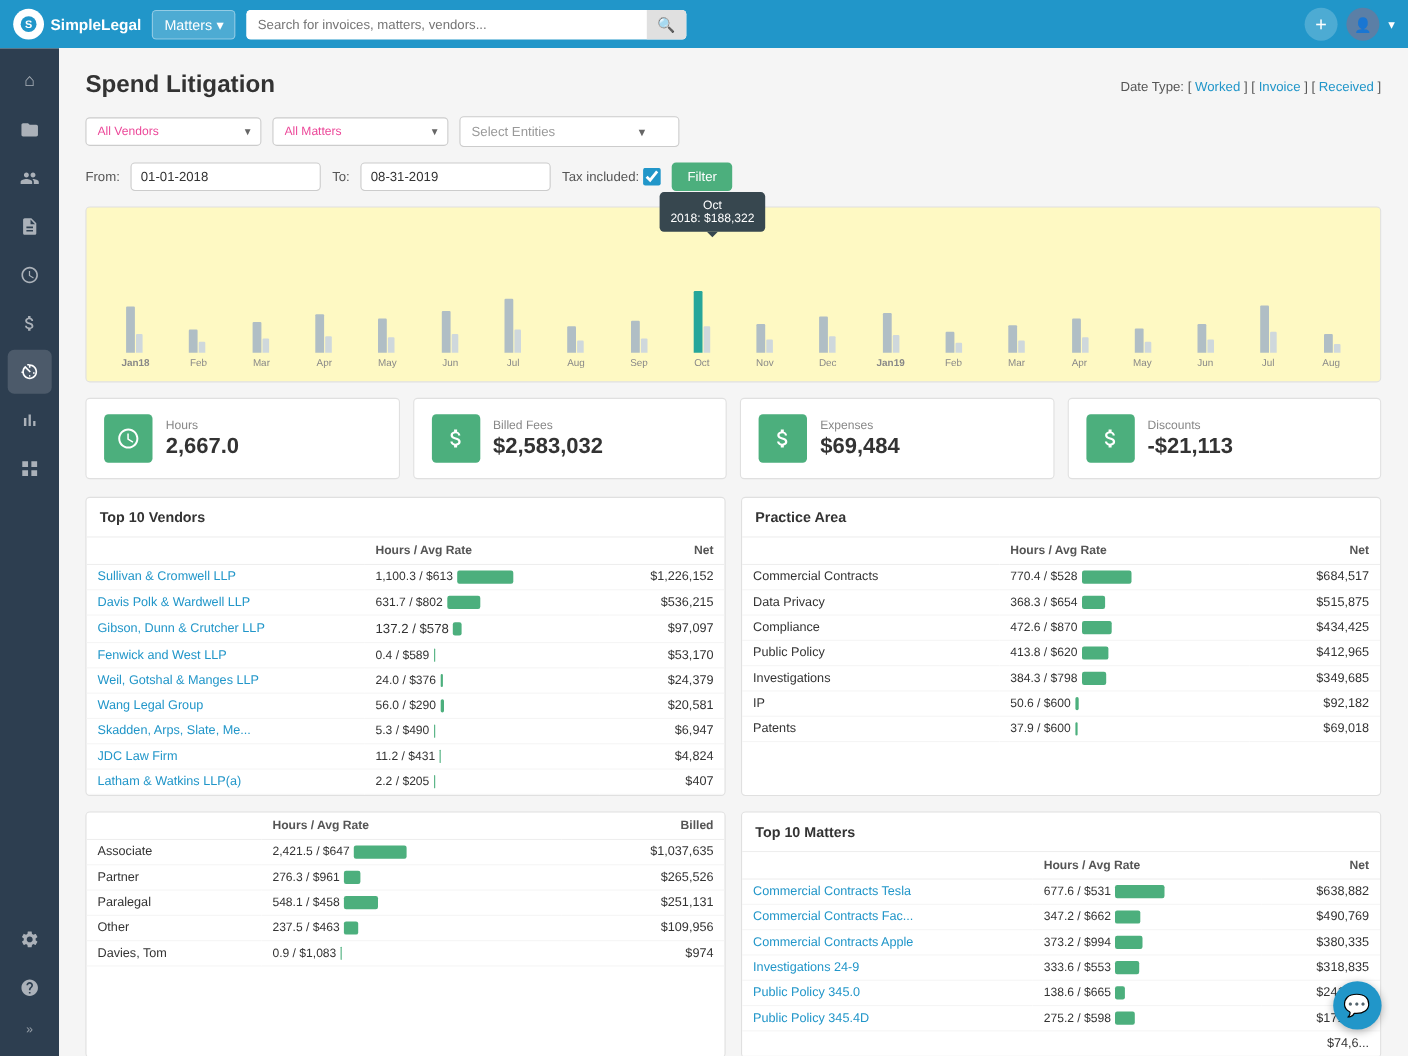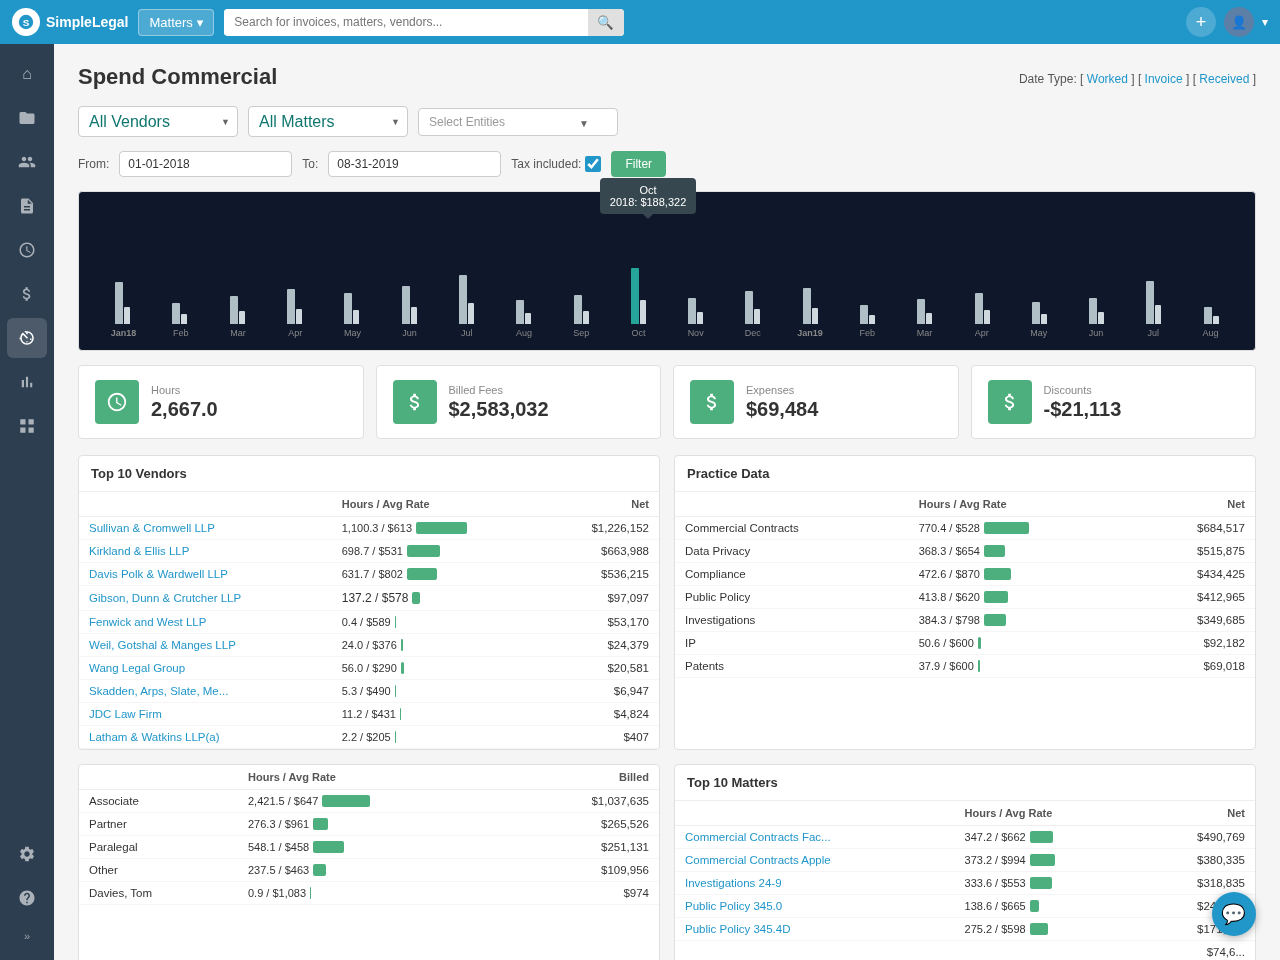--- a/index.html
+++ b/index.html
@@ -77,21 +77,21 @@
     .page-header { display: flex; align-items: flex-start; justify-content: space-between; margin-bottom: 16px; }
     .page-title { font-size: 22px; font-weight: 600; color: #333; }
     .date-type { font-size: 12px; color: #555; margin-top: 8px; }
     .date-type a { color: #2196c9; text-decoration: none; }
 
     
     .filters { display: flex; gap: 10px; margin-bottom: 14px; align-items: center; }
     .select-wrapper { position: relative; display: inline-block; }
     .select-wrapper select {
       border: 1px solid #ccc; border-radius: 4px; padding: 6px 28px 6px 10px;
-      background: white; font-size: 16px; color: #0f766e; appearance: none; min-width: 160px; cursor: pointer;
+      background: white; font-size: 11px; color: #ec4899; appearance: none; min-width: 160px; cursor: pointer;
     }
     .select-wrapper::after { content: '▼'; position: absolute; right: 8px; top: 50%; transform: translateY(-50%); font-size: 9px; color: #666; pointer-events: none; }
     .entities-select {
       border: 1px solid #ccc; border-radius: 4px; padding: 6px 28px 6px 10px;
       background: white; font-size: 12px; color: #999; min-width: 200px; cursor: pointer;
       display: flex; align-items: flex-end; justify-content: space-between;
     }
 
     
     .date-row { display: flex; align-items: center; gap: 10px; margin-bottom: 14px; }
@@ -99,21 +99,21 @@
     .date-input { border: 1px solid #ccc; border-radius: 4px; padding: 5px 8px; font-size: 12px; background: white; color: #333; }
     .tax-label { display: flex; align-items: center; gap: 4px; font-size: 12px; color: #555; }
     .checkbox { width: 16px; height: 16px; accent-color: #2196c9; }
     .filter-btn {
       background: #4caf7d; color: white; border: none; border-radius: 4px;
       padding: 6px 14px; font-size: 12px; cursor: pointer; font-weight: 500;
     }
 
     
     .chart-container {
-      background: #0f172a; border: 1px solid #e0e0e0; border-radius: 4px;
+      background: #fef9c3; border: 1px solid #e0e0e0; border-radius: 4px;
       padding: 12px 16px; margin-bottom: 14px; position: relative;
     }
     .chart-area { height: 120px; display: flex; align-items: flex-end; gap: 2px; padding-top: 10px; }
     .chart-x-labels { display: flex; justify-content: space-between; padding: 4px 0 0; }
     .tooltip-box {
       position: absolute; background: #37474f; color: white; border-radius: 4px;
       padding: 6px 10px; font-size: 11px; text-align: center; pointer-events: none;
       z-index: 10;
     }
     .tooltip-box::after {
@@ -238,21 +238,21 @@
       <svg width="18" height="18" viewBox="0 0 24 24" fill="rgba(255,255,255,0.6)">
           <path d="M12 2C6.48 2 2 6.48 2 12s4.48 10 10 10 10-4.48 10-10S17.52 2 12 2zm1 17h-2v-2h2v2zm2.07-7.75l-.9.92C13.45 12.9 13 13.5 13 15h-2v-.5c0-1.1.45-2.1 1.17-2.83l1.24-1.26c.37-.36.59-.86.59-1.41 0-1.1-.9-2-2-2s-2 .9-2 2H8c0-2.21 1.79-4 4-4s4 1.79 4 4c0 .88-.36 1.68-.93 2.25z"></path>
         </svg>
     </div>
     <div class="sidebar-collapse">»</div>
   </aside>
 
   <main class="main-content">
 
     <div class="page-header">
-      <h1 class="page-title">Spend Commercial</h1>
+      <h1 class="page-title">Spend Litigation</h1>
       <div class="date-type">
         <span>Date Type:</span>
         [ <a href="#">Worked</a> ]
         [ <a href="#">Invoice</a> ]
         [ <a href="#">Received</a> ]
       </div>
     </div>
 
     <div class="filters">
       <div class="select-wrapper">
@@ -501,30 +501,20 @@
       <td><a href="#" style="color:#2196c9;">Sullivan &amp; Cromwell LLP</a></td>
       <td>
         <div class="bar-cell">
           <span style="font-size:11px;">1,100.3 / $613</span>
           <span class="inline-bar" style="width:51px;"></span>
         </div>
       </td>
       <td class="right">$1,226,152</td>
     </tr>
               <tr>
-      <td><a href="#" style="color:#2196c9;">Kirkland &amp; Ellis LLP</a></td>
-      <td>
-        <div class="bar-cell">
-          <span style="font-size:11px;">698.7 / $531</span>
-          <span class="inline-bar" style="width:33px;"></span>
-        </div>
-      </td>
-      <td class="right">$663,988</td>
-    </tr>
-              <tr>
       <td><a href="#" style="color:#2196c9;">Davis Polk &amp; Wardwell LLP</a></td>
       <td>
         <div class="bar-cell">
           <span style="font-size:11px;">631.7 / $802</span>
           <span class="inline-bar" style="width:30px;"></span>
         </div>
       </td>
       <td class="right">$536,215</td>
     </tr>
               <tr>
@@ -595,21 +585,21 @@
           <span class="inline-bar" style="width:0.6px;"></span>
         </div>
       </td>
       <td class="right">$407</td>
     </tr>
             </tbody>
         </table>
       </div>
 
       <div class="table-panel">
-        <div class="table-title">Practice Data</div>
+        <div class="table-title">Practice Area</div>
         <table>
           <thead>
             <tr>
               <th></th>
               <th>Hours / Avg Rate</th>
               <th class="right">Net</th>
             </tr>
           </thead>
           <tbody id="practice-tbody">
               <tr>
@@ -758,20 +748,30 @@
         <table>
           <thead>
             <tr>
               <th></th>
               <th>Hours / Avg Rate</th>
               <th class="right">Net</th>
             </tr>
           </thead>
           <tbody id="matters-tbody">
               <tr>
+      <td><a href="#" style="color:#2196c9;">Commercial Contracts Tesla</a></td>
+      <td>
+        <div class="bar-cell">
+          <span style="font-size:11px;">677.6 / $531</span>
+          <span class="inline-bar" style="width:45px;"></span>
+        </div>
+      </td>
+      <td class="right">$638,882</td>
+    </tr>
+              <tr>
       <td><a href="#" style="color:#2196c9;">Commercial Contracts Fac...</a></td>
       <td>
         <div class="bar-cell">
           <span style="font-size:11px;">347.2 / $662</span>
           <span class="inline-bar" style="width:23px;"></span>
         </div>
       </td>
       <td class="right">$490,769</td>
     </tr>
               <tr>

